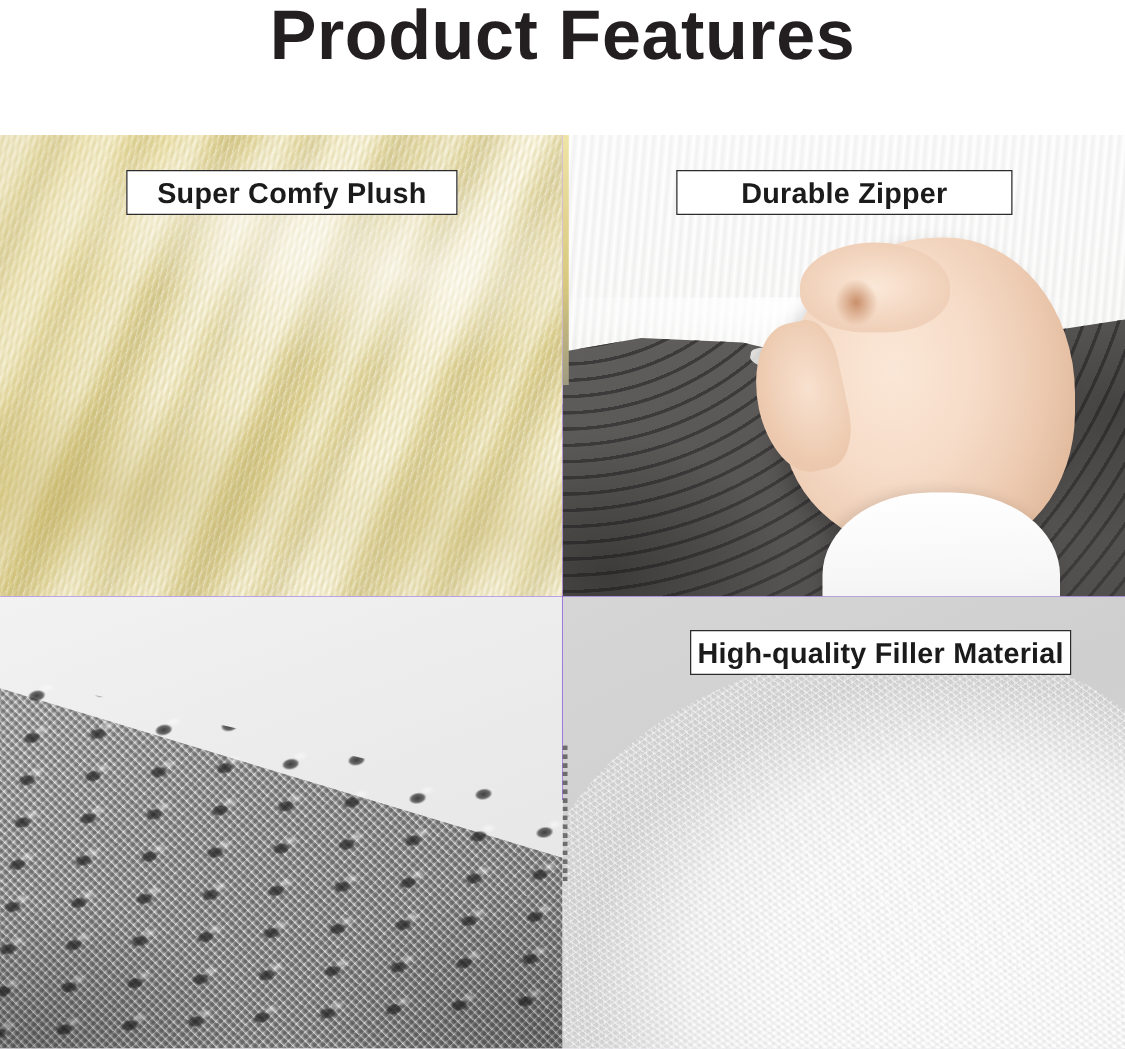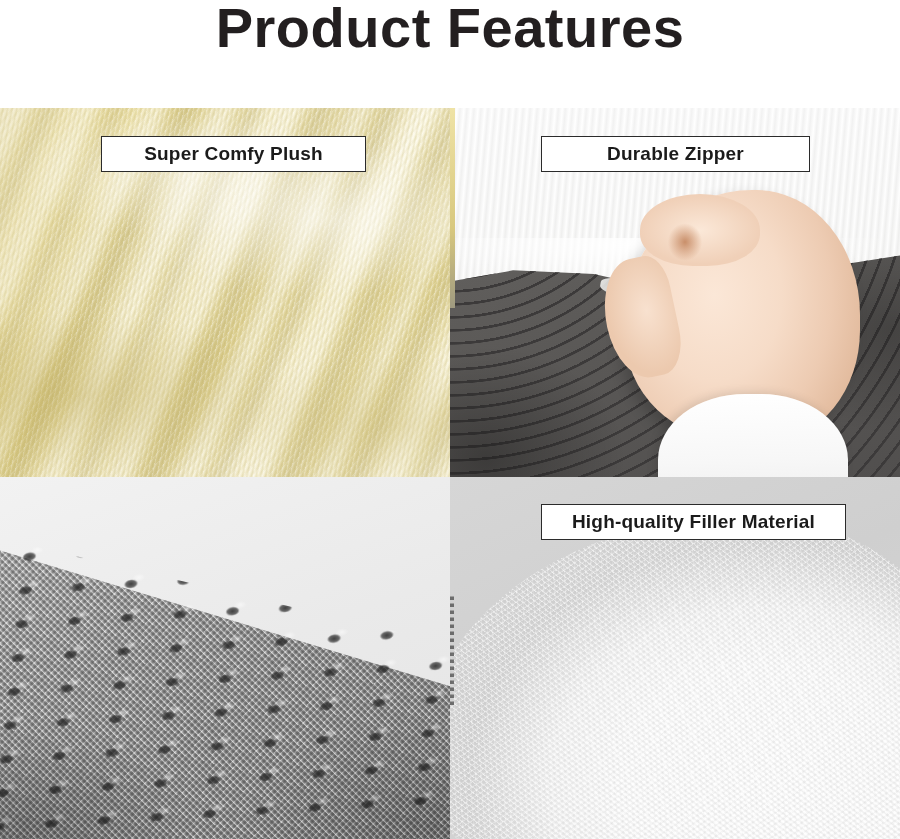--- a/index.html
+++ b/index.html
@@ -65,34 +65,34 @@
     inset: 0;
   }
 
   
   .label {
     position: absolute;
     background: #ffffff;
     border: 1.5px solid #2b2b2b;
     color: #1b1b1b;
     font-family: "Liberation Sans", sans-serif;
-    font-size: 19px;
+    font-size: 23px;
     font-weight: bold;
     letter-spacing: 0.2px;
     display: flex;
     align-items: center;
     justify-content: center;
     white-space: nowrap;
     z-index: 9;
     box-sizing: border-box;
   }
   .label-tl { left: 101px; top: 28px;  width: 265px; height: 36px; }
   .label-tr { left:  91px; top: 28px;  width: 269px; height: 36px; }
   .label-bl { left:  85px; top: 27px;  width: 289px; height: 36px; }
-  .label-br { left:  91px; top: 27px;  width: 305px; height: 36px; }
+  .label-br { left:  102px; top: 27px;  width: 305px; height: 36px; }
 
   
   .plush-base {
     background:
       linear-gradient(118deg,
         rgba(255,255,255,0.55) 0%,
         rgba(255,255,255,0.0) 18%,
         rgba(170,150,60,0.22) 30%,
         rgba(255,255,255,0.35) 42%,
         rgba(150,130,45,0.18) 55%,

